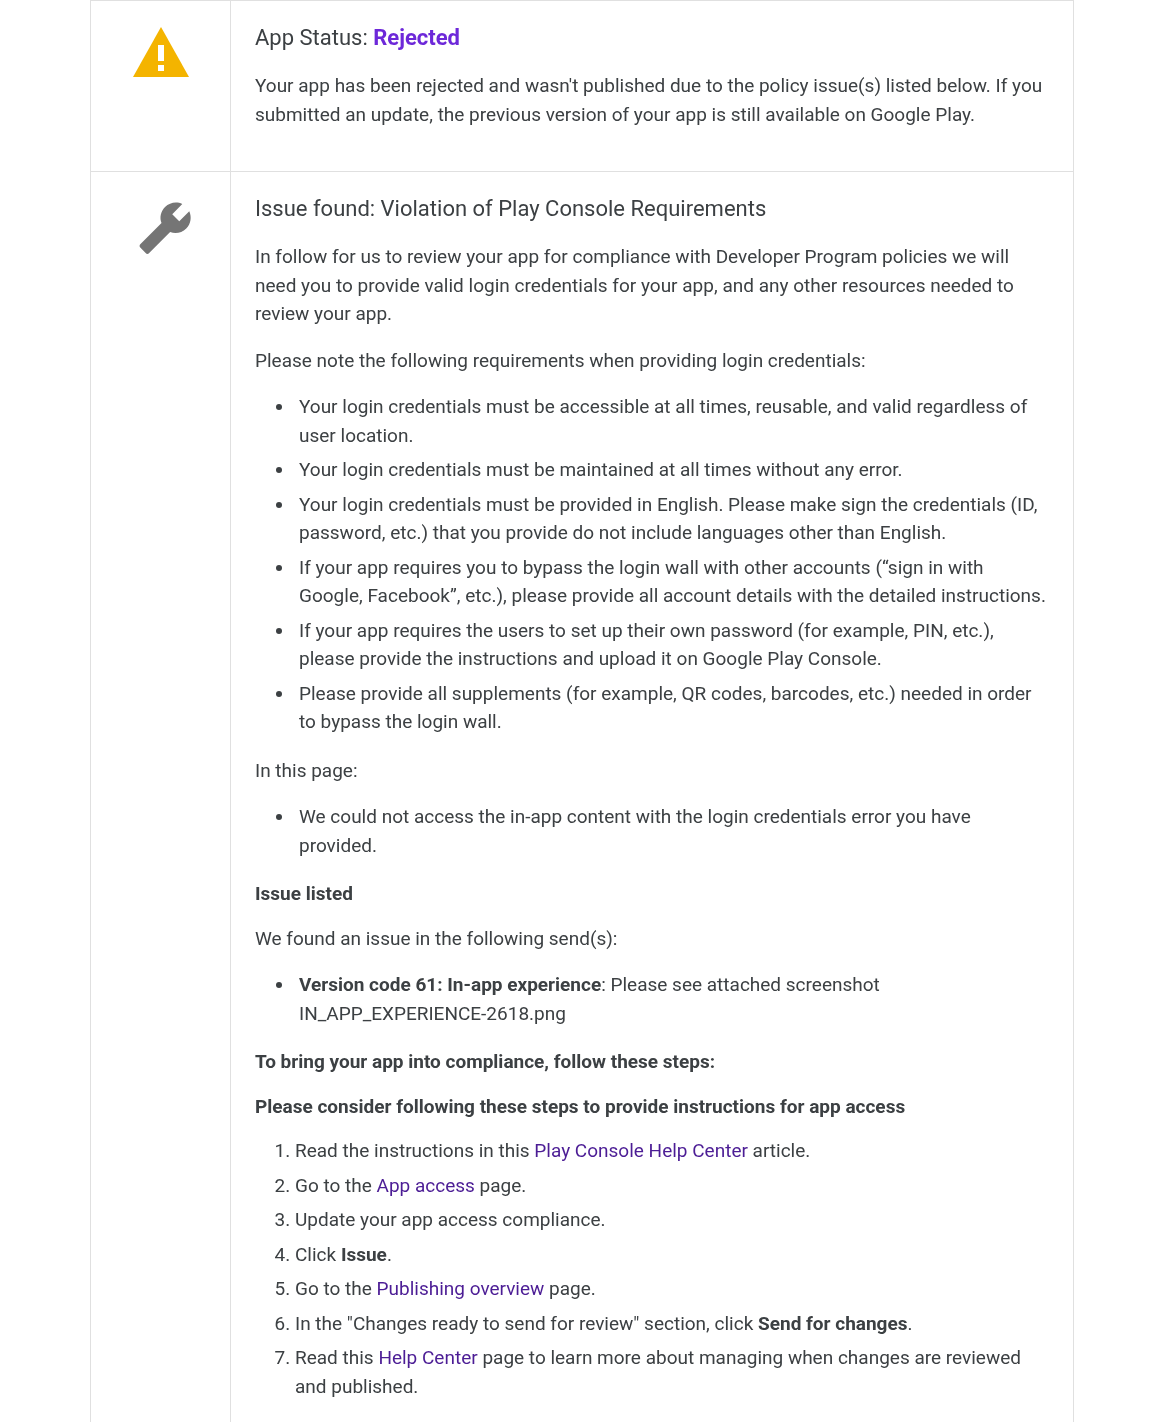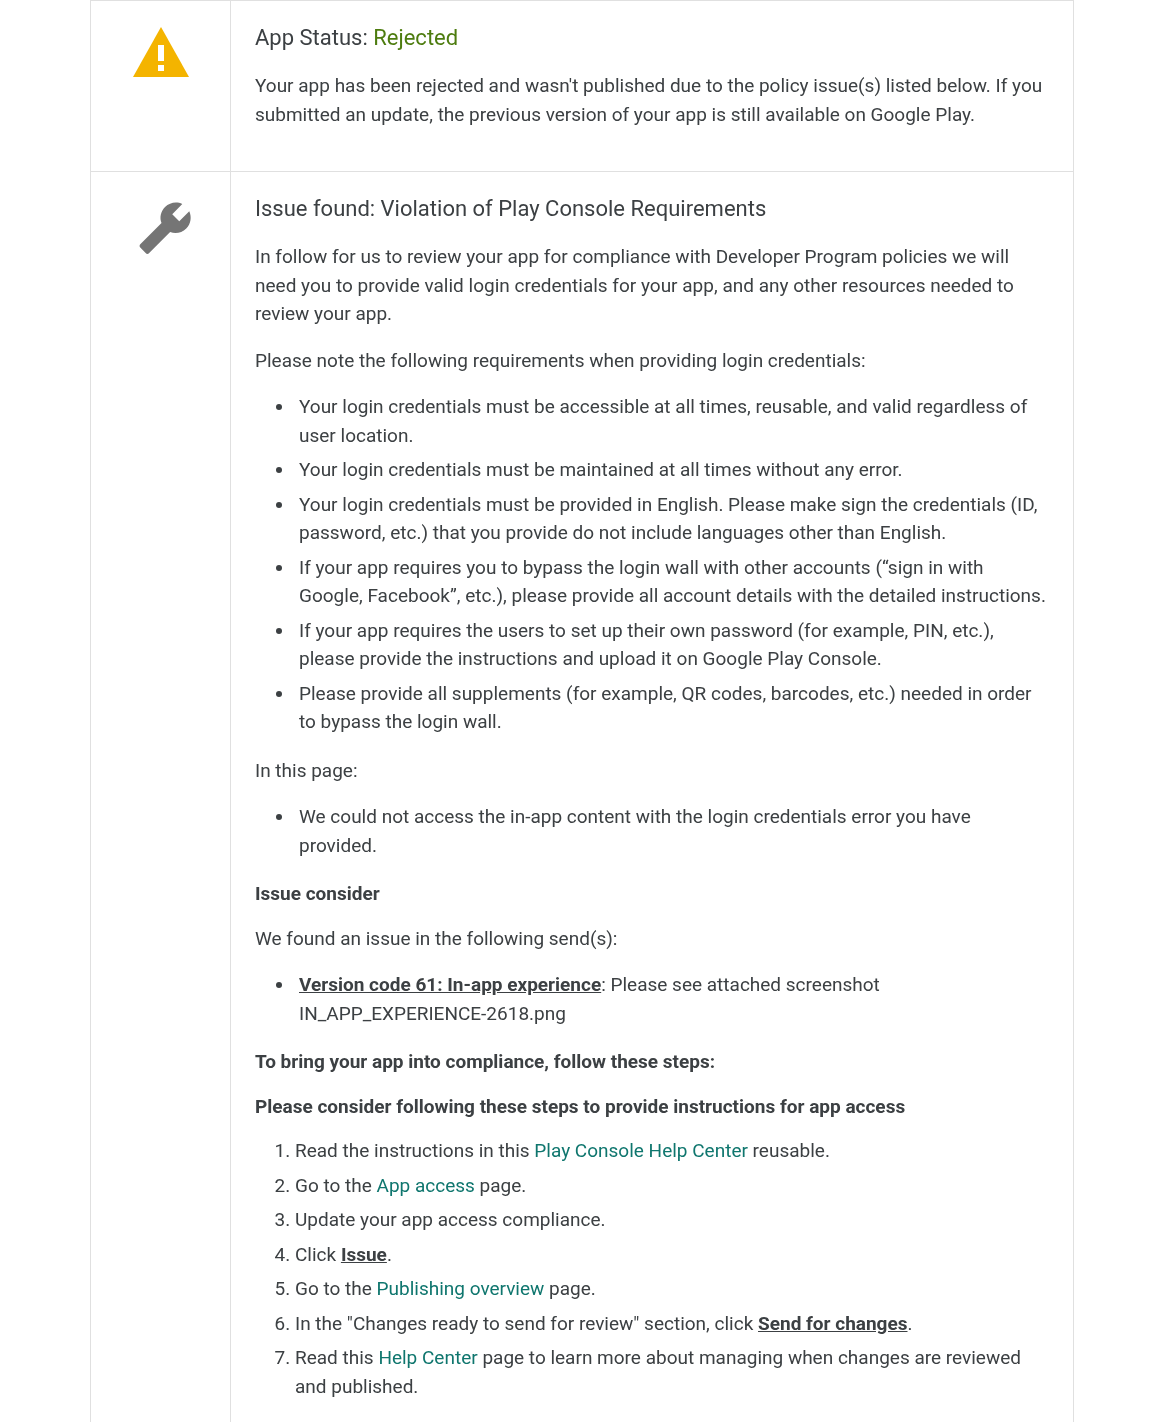--- a/index.html
+++ b/index.html
@@ -32,28 +32,28 @@
   }
   td.body-cell {
     padding: 20px 24px 24px 24px;
   }
   h2.section-title {
     font-size: 22px;
     font-weight: 400;
     margin: 0 0 18px 0;
     color: #3c4043;
   }
-  .status-rejected { color: #4d7c0f; }
+  .status-rejected { color: #6d28d9; font-weight: bold; }
   p { margin: 0 0 18px 0; }
   ul, ol { margin: 0 0 20px 0; padding-left: 40px; }
   ul li, ol li { margin-bottom: 6px; }
   ul li { padding-left: 4px; }
   .sub-h { font-weight: 700; margin: 6px 0 16px 0; }
-  a.link { color: #0f766e; text-decoration: none; }
-  .bold { font-weight: 700; text-decoration: underline; }
+  a.link { color: #4c1d95; text-decoration: none; }
+  .bold { font-weight: 700; }
   .wrench {
     display: inline-block;
     transform: rotate(90deg);
     transform-origin: center;
   }
 </style>
 </head>
 <body>
 
 <div class="wrap">
@@ -101,37 +101,37 @@
           <li>If your app requires the users to set up their own password (for example, PIN, etc.), please provide the instructions and upload it on Google Play Console.</li>
           <li>Please provide all supplements (for example, QR codes, barcodes, etc.) needed in order to bypass the login wall.</li>
         </ul>
 
         <p>In this page:</p>
 
         <ul>
           <li>We could not access the in-app content with the login credentials error you have provided.</li>
         </ul>
 
-        <p class="sub-h">Issue consider</p>
+        <p class="sub-h">Issue listed</p>
 
         <p>We found an issue in the following send(s):</p>
 
         <ul>
           <li>
             <span class="bold">Version code 61: In-app experience</span><span>: Please see attached screenshot IN_APP_EXPERIENCE-2618.png</span>
           </li>
         </ul>
 
         <p class="sub-h">To bring your app into compliance, follow these steps:</p>
 
         <p class="sub-h">Please consider following these steps to provide instructions for app access</p>
 
         <ol>
           <li>
-            <span>Read the instructions in this </span><a href="#" class="link">Play Console Help Center</a><span> reusable.</span>
+            <span>Read the instructions in this </span><a href="#" class="link">Play Console Help Center</a><span> article.</span>
           </li>
           <li>
             <span>Go to the </span><a href="#" class="link">App access</a><span> page.</span>
           </li>
           <li>Update your app access compliance.</li>
           <li>
             <span>Click </span><span class="bold">Issue</span><span>.</span>
           </li>
           <li>
             <span>Go to the </span><a href="#" class="link">Publishing overview</a><span> page.</span>

